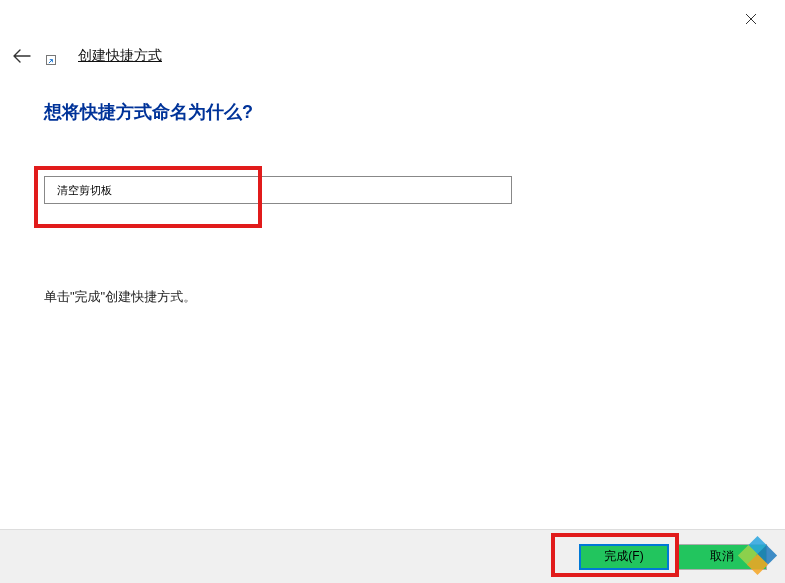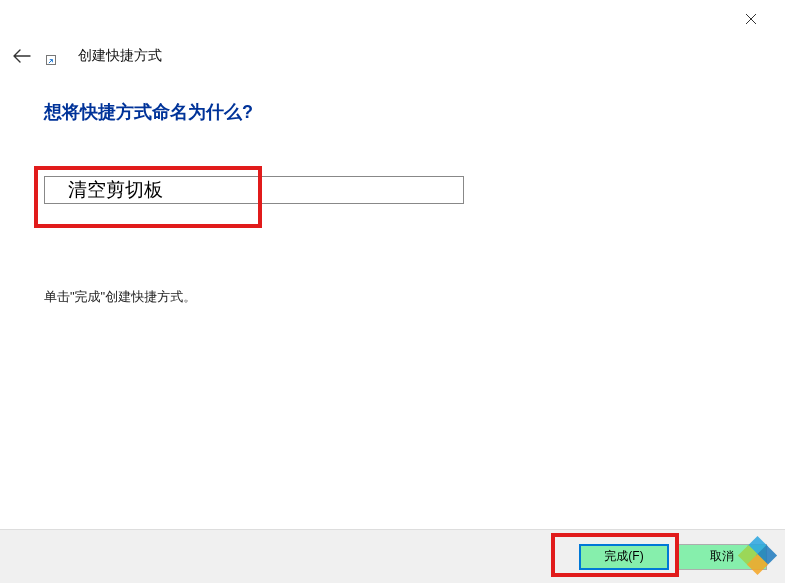--- a/index.html
+++ b/index.html
@@ -58,45 +58,46 @@
       left: 0; bottom: 0;
       width: 10px; height: 10px;
       background: #fff;
       border: 1px solid #777;
       display: flex; align-items: center; justify-content: center;
     }
     .shortcut-overlay svg { width: 7px; height: 7px; }
     .wizard-title {
       font-size: 14px;
       color: #111;
+      text-decoration: underline;
     }
 
     .content {
       position: absolute;
       top: 100px;
       left: 44px;
       right: 44px;
     }
     .heading {
       color: #003399;
       font-size: 18px;
       font-weight: 700;
       margin-bottom: 52px;
     }
     .field-label {
       font-size: 13px;
       color: #222;
       margin-bottom: 6px;
     }
     .name-input {
-      width: 420px;
+      width: 468px;
       height: 28px;
       border: 1px solid #888;
-      font-size: 19px;
-      padding: 2px 23px;
+      font-size: 11px;
+      padding: 2px 12px;
       outline: none;
       font-family: inherit;
       position: relative;
     }
     
     .input-outer {
       position: relative;
       height: 60px;
     }
     .red-box-overlay {
@@ -122,21 +123,21 @@
       border-top: 1px solid #ddd;
       display: flex;
       align-items: center;
       justify-content: flex-end;
       padding-right: 18px;
       gap: 8px;
     }
     .btn {
       min-width: 90px;
       height: 26px;
-      background: #86efac;
+      background: #22c55e;
       border: 1px solid #adadad;
       font-size: 12px;
       font-family: inherit;
       cursor: pointer;
       display: inline-flex;
       align-items: center;
       justify-content: center;
       padding: 0 10px;
     }
     .btn.default {

